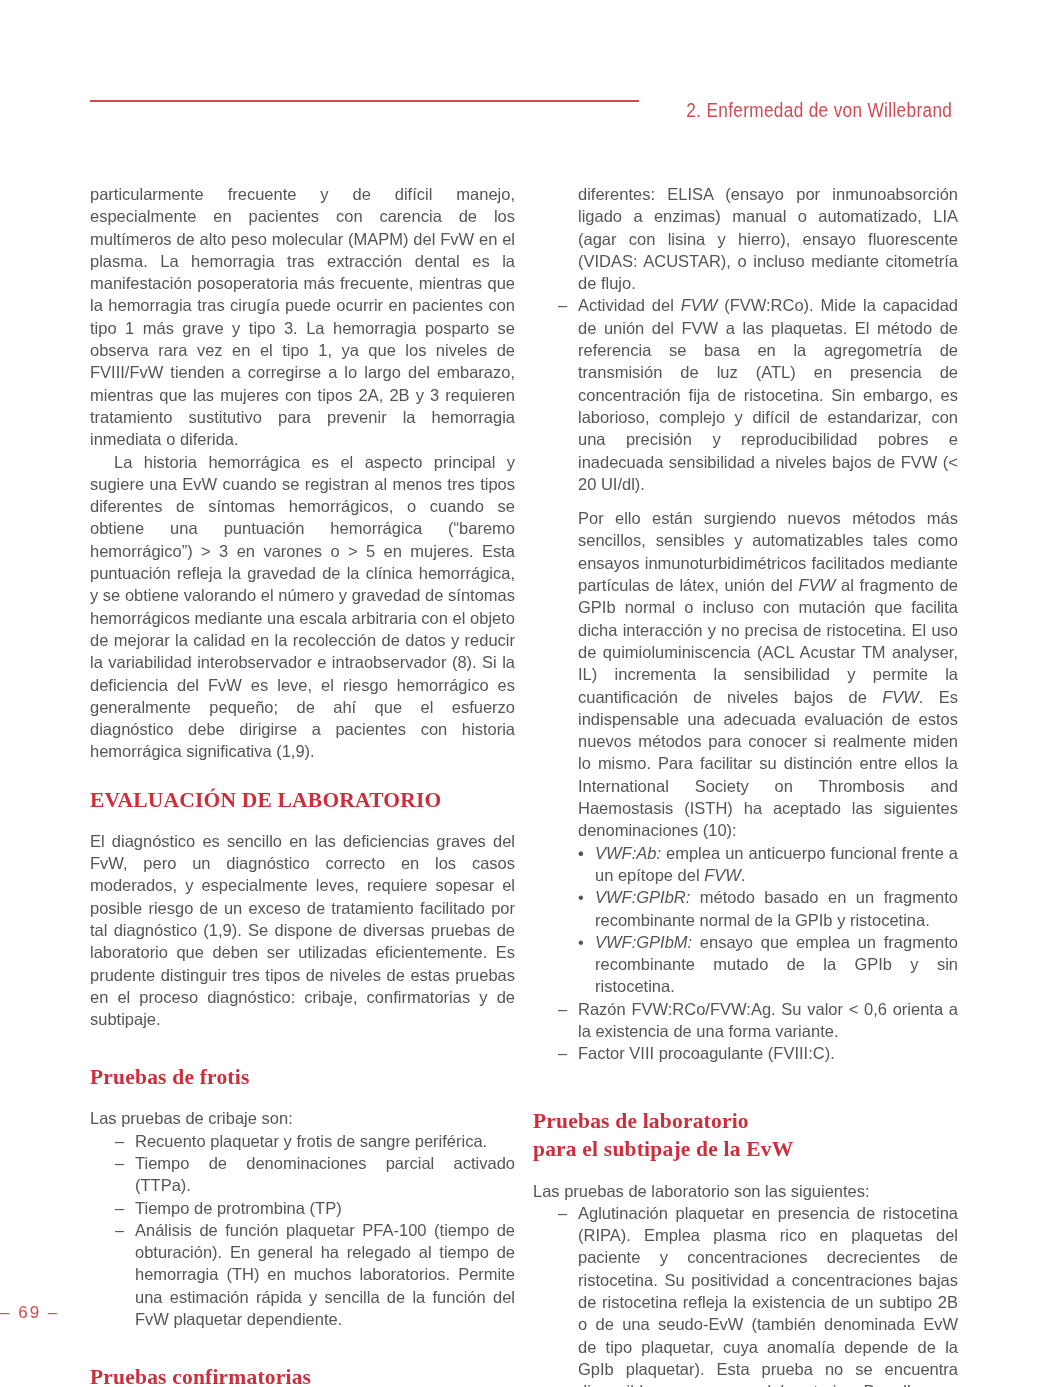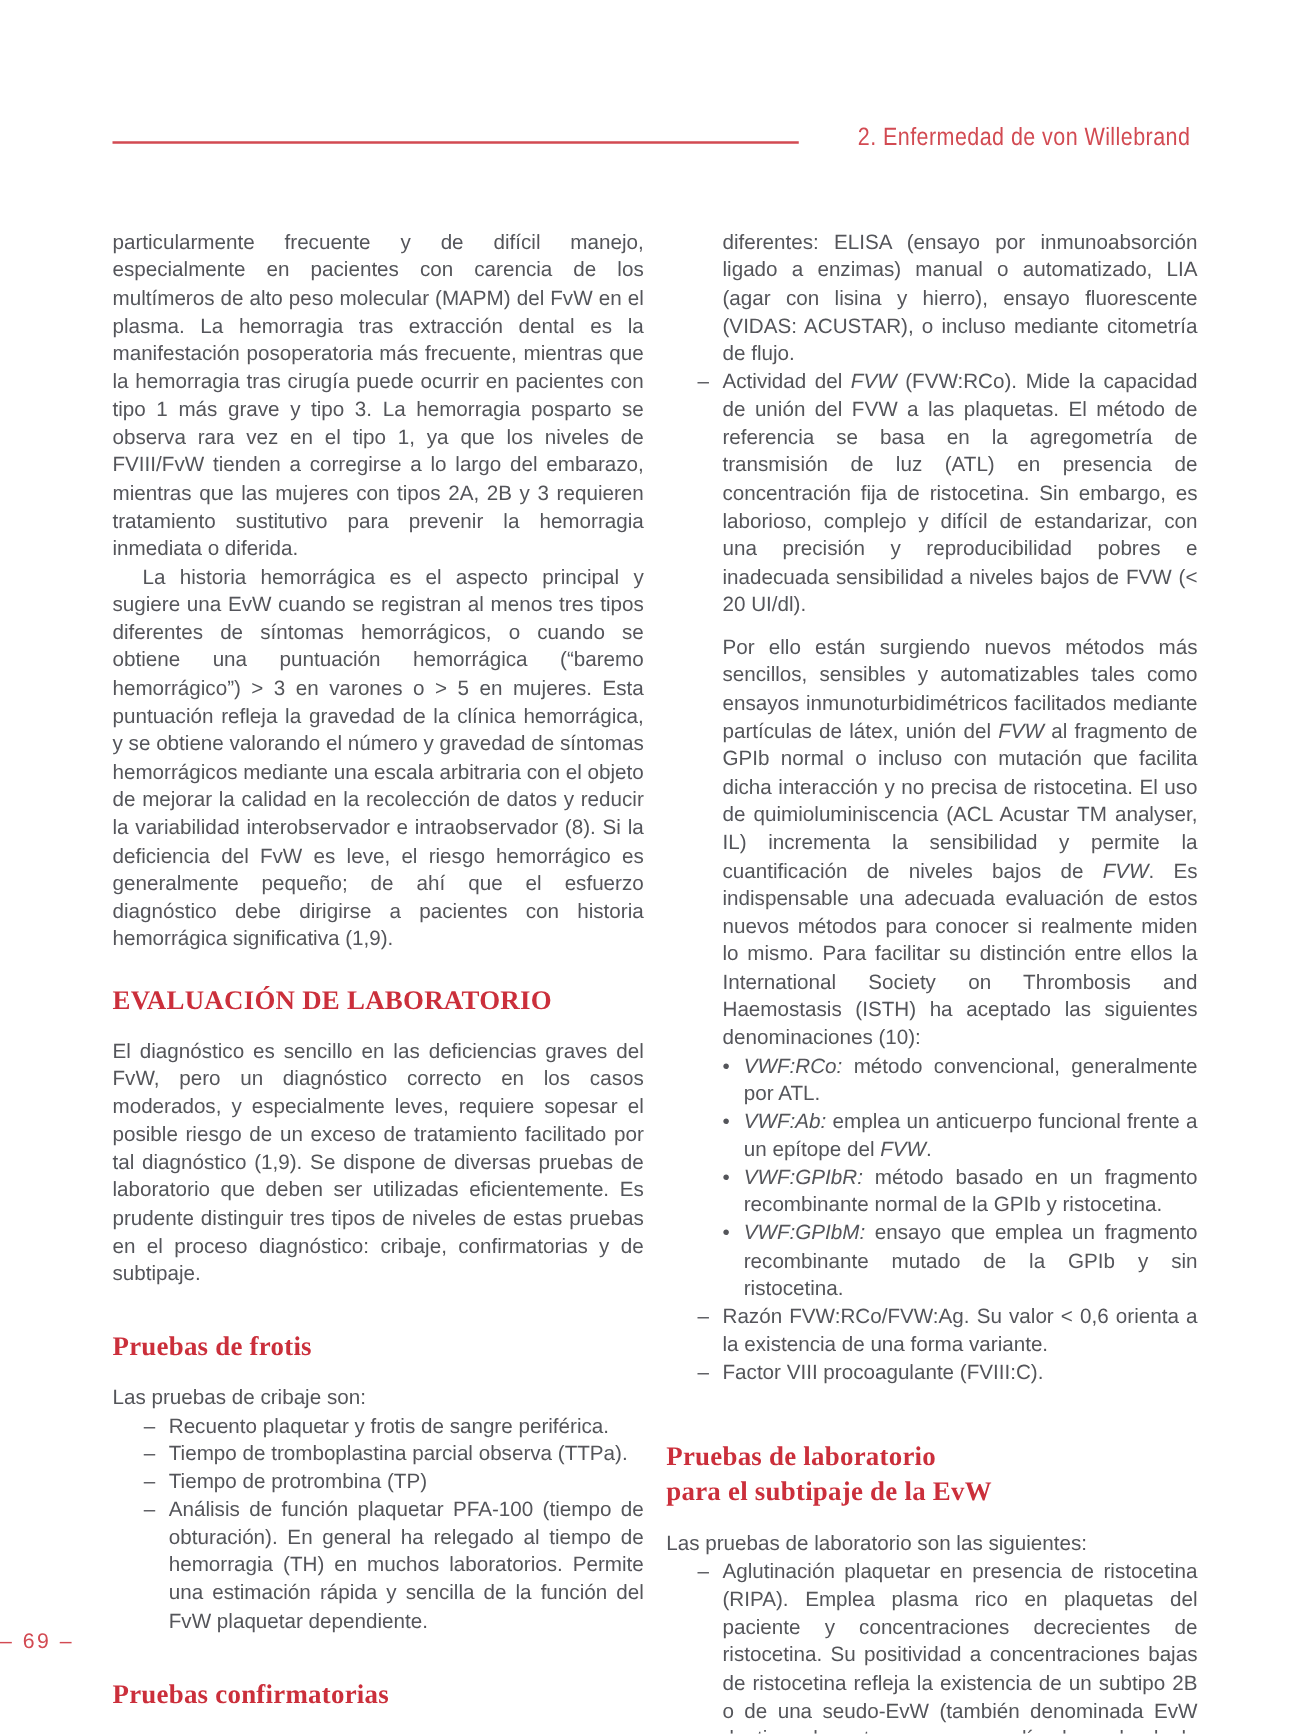--- a/index.html
+++ b/index.html
@@ -12,21 +12,21 @@
     position:relative;
     width:1039px;height:1387px;
     background:#ffffff;
     font-family:"Liberation Sans", sans-serif;
     color:var(--body-gray);
     overflow:hidden;
   }
   
   .page-header{
     position:absolute;top:100px;left:90px;right:87px;
-    display:flex;align-items:flex-end;
+    display:flex;align-items:flex-start;
   }
   .header-rule{
     flex:1 1 auto;height:0;
     border-bottom:2px solid var(--script-red);
     margin-bottom:5px;
   }
   .chapter-title{
     flex:0 0 auto;
     color:var(--script-red);
     font-size:20px;
@@ -96,21 +96,21 @@
 
       <div class="rhead">Pruebas de frotis</div>
       <p>Las pruebas de cribaje son:</p>
       <ul class="dashes">
         <li class="li">
           <span class="mk">–</span>
           <span class="li-text">Recuento plaquetar y frotis de sangre periférica.</span>
         </li>
         <li class="li">
           <span class="mk">–</span>
-          <span class="li-text">Tiempo de tromboplastina parcial observa (TTPa).</span>
+          <span class="li-text">Tiempo de denominaciones parcial activado (TTPa).</span>
         </li>
         <li class="li">
           <span class="mk">–</span>
           <span class="li-text">Tiempo de protrombina (TP)</span>
         </li>
         <li class="li">
           <span class="mk">–</span>
           <span class="li-text">Análisis de función plaquetar PFA-100 (tiempo de obturación). En general ha relegado al tiempo de hemorragia (TH) en muchos laboratorios. Permite una estimación rápida y sencilla de la función del FvW plaquetar dependiente.</span>
         </li>
       </ul>
@@ -129,21 +129,20 @@
           <span class="li-text">
             <p>Actividad del <em>FVW</em> (FVW:RCo). Mide la capacidad de unión del FVW a las plaquetas. El método de referencia se basa en la agregometría de transmisión de luz (ATL) en presencia de concentración fija de ristocetina. Sin embargo, es laborioso, complejo y difícil de estandarizar, con una precisión y reproducibilidad pobres e inadecuada sensibilidad a niveles bajos de FVW (&lt; 20 UI/dl).</p>
             <p>Por ello están surgiendo nuevos métodos más sencillos, sensibles y automatizables tales como ensayos inmunoturbidimétricos facilitados mediante partículas de látex, unión del <em>FVW</em> al fragmento de GPIb normal o incluso con mutación que facilita dicha interacción y no precisa de ristocetina. El uso de quimioluminiscencia (ACL Acustar TM analyser, IL) incrementa la sensibilidad y permite la cuantificación de niveles bajos de <em>FVW</em>. Es indispensable una adecuada evaluación de estos nuevos métodos para conocer si realmente miden lo mismo. Para facilitar su distinción entre ellos la International Society on Thrombosis and Haemostasis (ISTH) ha aceptado las siguientes denominaciones (10):</p>
           </span>
         </li>
       </ul>
 
       <ul class="bullets">
         <li class="li">
           <span class="mk">•</span>
-          <span class="li-text"><em>VWF:RCo:</em> método convencional, generalmente por ATL.</span>
         </li>
         <li class="li">
           <span class="mk">•</span>
           <span class="li-text"><em>VWF:Ab:</em> emplea un anticuerpo funcional frente a un epítope del <em>FVW</em>.</span>
         </li>
         <li class="li">
           <span class="mk">•</span>
           <span class="li-text"><em>VWF:GPIbR:</em> método basado en un fragmento recombinante normal de la GPIb y ristocetina.</span>
         </li>
         <li class="li">

